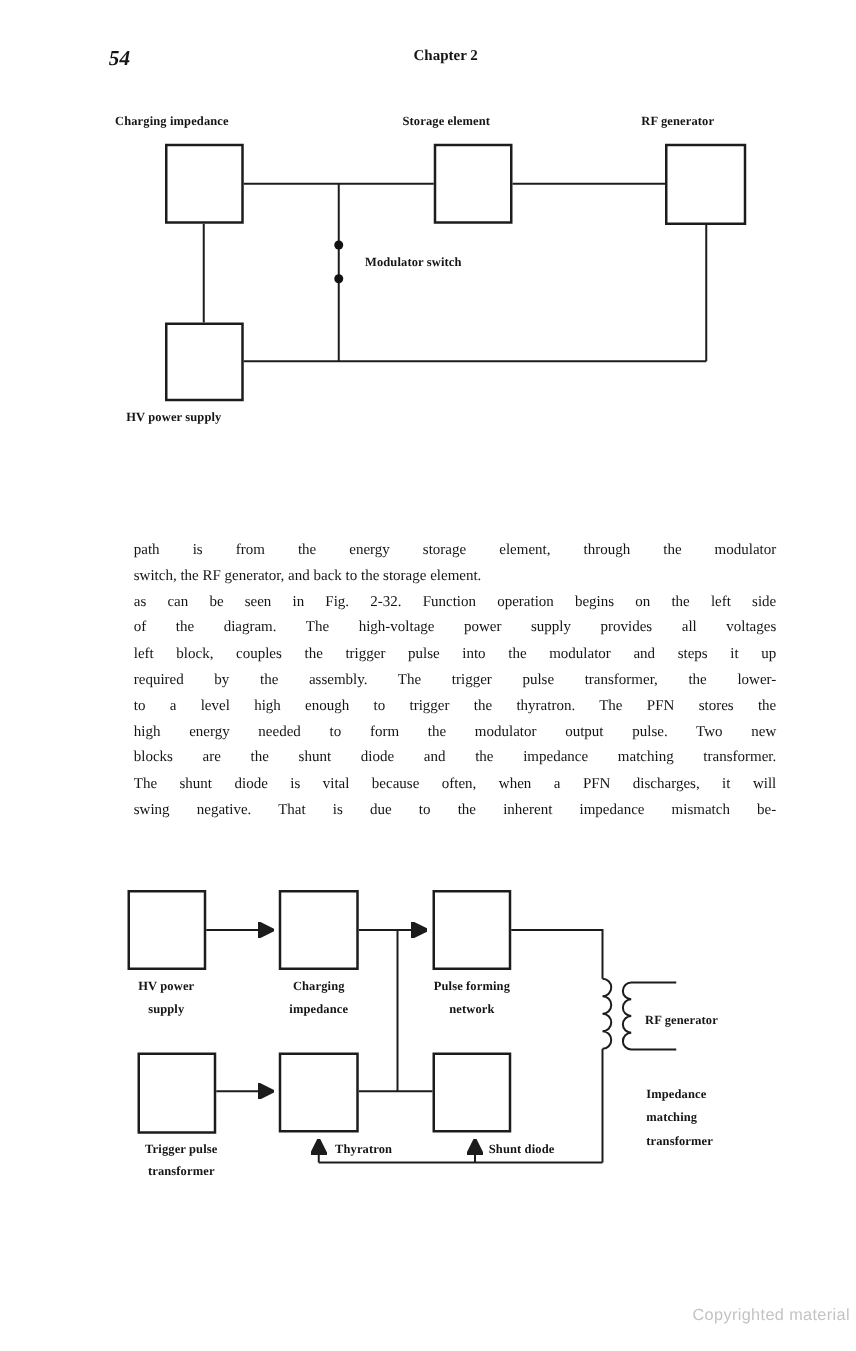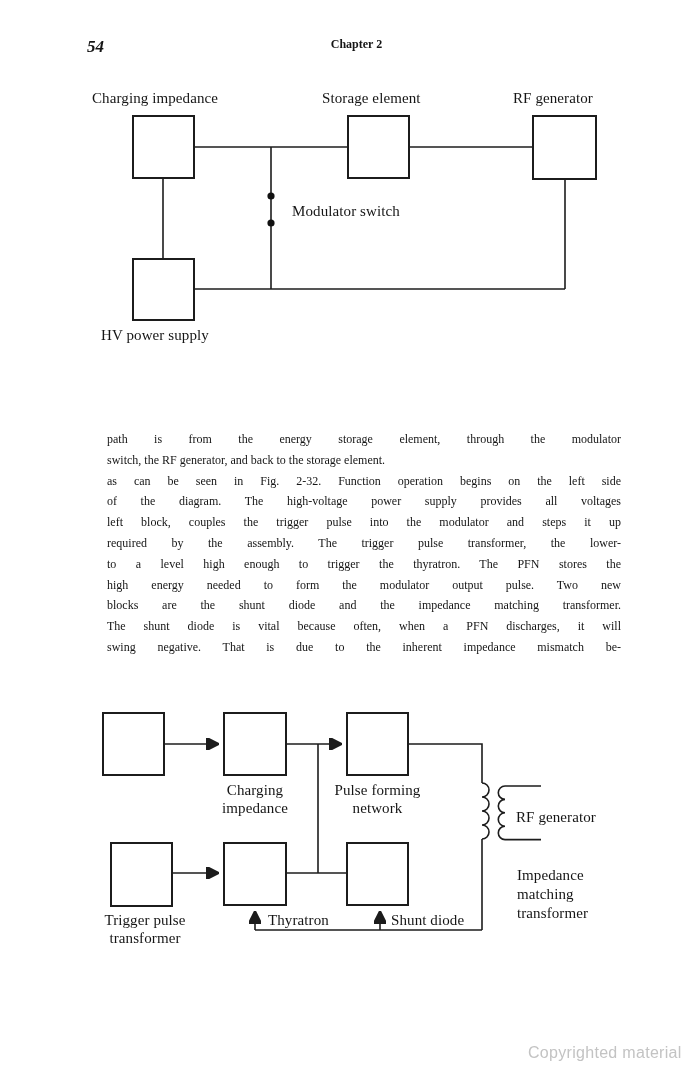--- a/index.html
+++ b/index.html
@@ -14,22 +14,22 @@
   }
   .abs{position:absolute;}
   
   .pagenum{left:87px;top:37px;font-size:17px;font-weight:bold;font-style:italic;}
   .chapter{left:0;right:0;top:37px;text-align:center;font-size:12px;font-weight:bold;}
   
   .dbox{position:absolute;border:2px solid #1c1c1c;background:transparent;box-sizing:border-box;}
   
   .dlabel{
     position:absolute;
-    font-weight:normal;
-    font-size:15px;
+    font-weight:bold;
+    font-size:10px;
     line-height:18px;
     white-space:pre-line;
     letter-spacing:.1px;
   }
   .dlabel.center{text-align:center;}
   
   .wires{position:absolute;left:0;top:0;pointer-events:none;}
   .wires path,.wires line{stroke:#1c1c1c;stroke-width:1.6;fill:none;}
   .wires .dot{fill:#111;stroke:none;}
   .wires .ah{fill:#1c1c1c;}
@@ -40,23 +40,23 @@
   
   .bodytext{
     left:88px;top:429px;width:514px;
     font-size:12px;line-height:20.8px;margin-left:19px;
   }
   .bline{text-align:justify;text-align-last:justify;}
   .bline.last{text-align-last:auto;}
   .bline.indent{text-indent:22px;}
   
   .watermark{
-    left:528px;top:1044px;
+    left:554px;top:1044px;
     font-family:"Liberation Sans","DejaVu Sans",sans-serif;
-    font-size:16px;color:#c3c3c3;letter-spacing:.3px;
+    font-size:13px;color:#c3c3c3;letter-spacing:.3px;
   }
 </style>
 </head>
 <body>
 
 <div class="page">
 
   <div class="abs pagenum">54</div>
   <div class="abs chapter">Chapter 2</div>
 
@@ -121,20 +121,22 @@
     <div class="bline">swing negative. That is due to the inherent impedance mismatch be-</div>
   </div>
 
   <div class="dbox" style="left:102px;top:712px;width:63px;height:64px;"></div>
   <div class="dbox" style="left:223px;top:712px;width:64px;height:64px;"></div>
   <div class="dbox" style="left:346px;top:712px;width:63px;height:64px;"></div>
   <div class="dbox" style="left:110px;top:842px;width:63px;height:65px;"></div>
   <div class="dbox" style="left:223px;top:842px;width:64px;height:64px;"></div>
   <div class="dbox" style="left:346px;top:842px;width:63px;height:64px;"></div>
 
+  <div class="dlabel center abs" style="left:83px;top:781px;width:100px;">HV power
+supply</div>
   <div class="dlabel center abs" style="left:205px;top:781px;width:100px;">Charging
 impedance</div>
   <div class="dlabel center abs" style="left:326px;top:781px;width:103px;">Pulse forming
 network</div>
   <div class="dlabel abs" style="left:516px;top:808px;">RF generator</div>
   <div class="dlabel abs" style="left:517px;top:866px;line-height:19px;">Impedance
 matching
 transformer</div>
   <div class="dlabel center abs" style="left:95px;top:911px;width:100px;">Trigger pulse
 transformer</div>

